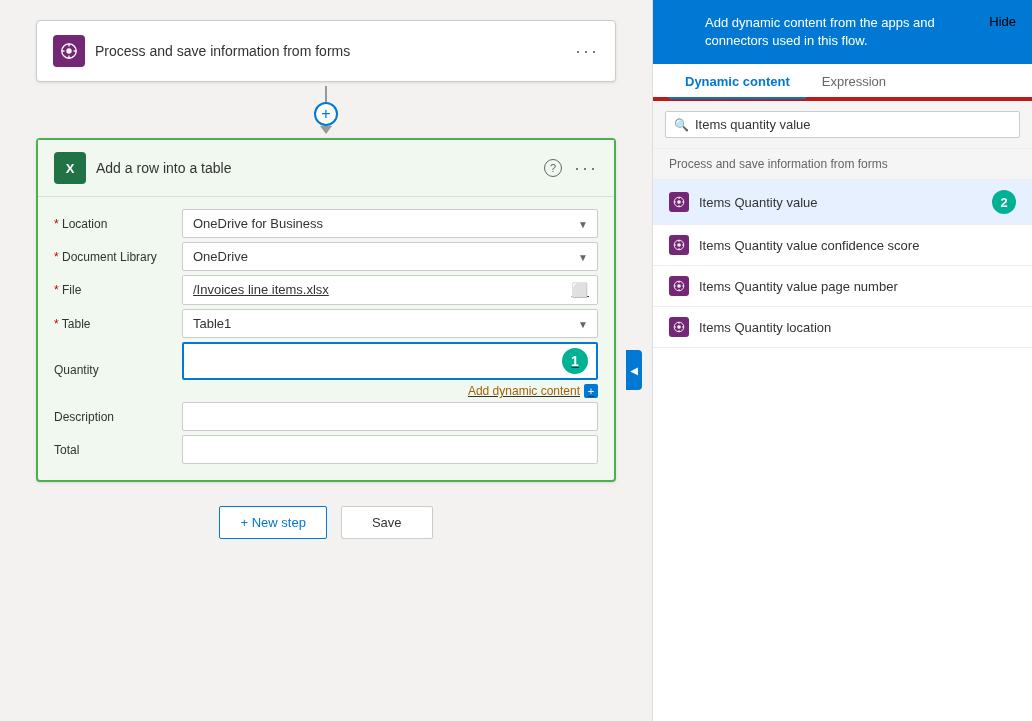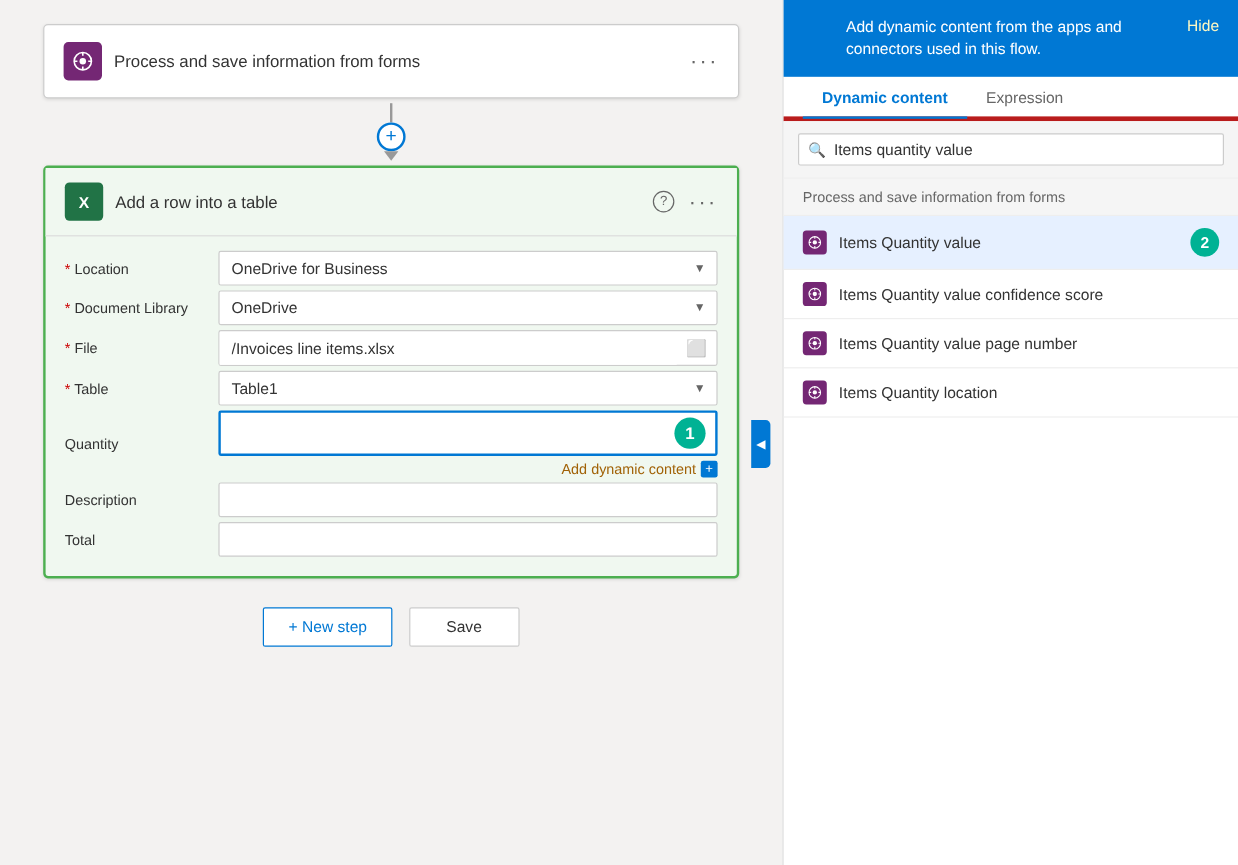--- a/index.html
+++ b/index.html
@@ -188,20 +188,21 @@
       flex-shrink: 0;
     }
 
     .required {
       color: #cc0000;
     }
 
     .form-input-container {
       flex: 1;
       position: relative;
+      text-decoration: underline;
     }
 
     .form-select {
       width: 100%;
       border: 1px solid #ccc;
       border-radius: 2px;
       padding: 6px 30px 6px 10px;
       background: white;
       font-size: 13px;
       color: #333;
@@ -229,21 +230,21 @@
       border: 1px solid #ccc;
       border-radius: 2px;
       padding: 6px 10px;
       background: white;
       font-size: 13px;
       color: #333;
     }
 
     .file-input-wrapper {
       display: flex;
-      align-items: center;
+      align-items: flex-start;
       border: 1px solid #ccc;
       background: white;
       border-radius: 2px;
     }
 
     .file-input-text {
       flex: 1;
       padding: 6px 10px;
       font-size: 13px;
       color: #333;
@@ -339,21 +340,21 @@
 
     .dynamic-panel-header-text {
       font-size: 13px;
       line-height: 1.4;
       flex: 1;
       padding-right: 8px;
       margin-left: 36px;
     }
 
     .hide-btn {
-      color: #fef9c3;
+      color: #000000;
       font-size: 13px;
       cursor: pointer;
       white-space: nowrap;
     }
 
     .dynamic-tabs {
       display: flex;
       border-bottom: 4px solid #b91c1c;
       padding: 0 16px;
       align-items: flex-end;

